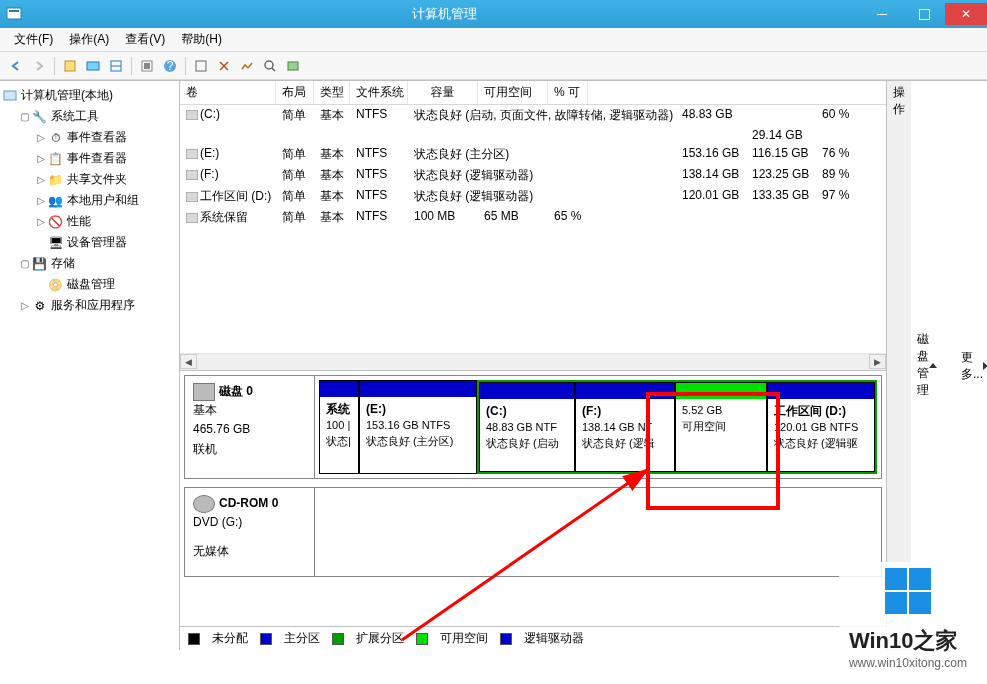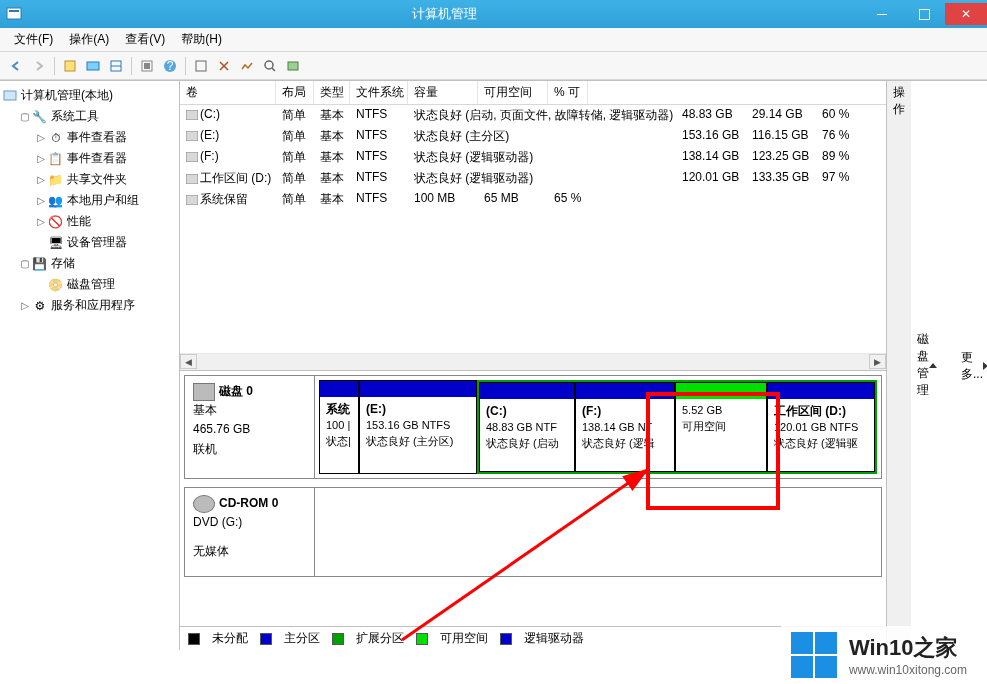--- a/index.html
+++ b/index.html
@@ -60,21 +60,21 @@
 .legend .sw { width: 12px; height: 12px; border: 1px solid #555; display: inline-block; }
 .legend span { margin-right: 6px; }
 
 .actions { width: 100px; display: flex; flex-direction: row; }
 .actions .ahead { background: #f0f0f0; padding: 3px 6px; border-bottom: 1px solid #d0d0d0; font-weight: normal; }
 .actions .asection { padding: 4px 6px; display: flex; justify-content: space-between; align-items: center; border-bottom: 1px solid #e8e8e8; }
 .actions .amore { padding: 4px 18px; display: flex; justify-content: space-between; align-items: center; }
 .tri { width: 0; height: 0; border-top: 4px solid transparent; border-bottom: 4px solid transparent; border-left: 5px solid #333; }
 .triup { width: 0; height: 0; border-left: 4px solid transparent; border-right: 4px solid transparent; border-bottom: 5px solid #333; }
 
-.watermark { position: absolute; right: 10px; bottom: 0; display: flex; align-items: center; gap: 12px; background: rgba(255,255,255,0.85); padding: 6px 10px; z-index: 50; }
+.watermark { position: absolute; right: 10px; bottom: 8px; display: flex; align-items: center; gap: 12px; background: rgba(255,255,255,0.85); padding: 6px 10px; z-index: 50; flex-direction: column; }
 .wmlogo { width: 46px; height: 46px; display: grid; grid-template: 1fr 1fr / 1fr 1fr; gap: 2px; }
 .wmlogo div { background: #1a8fe3; }
 .wmtext .big { font-size: 22px; font-weight: bold; color: #222; }
 .wmtext .small { font-size: 12px; color: #666; }
 </style>
 </head>
 <body>
 
 <div class="titlebar">
   <span class="icon">
@@ -238,35 +238,35 @@
   </div>
 
   <div class="center">
 
     <div class="listwrap">
       <div class="lhead" id="lhead">
           <div class="col" style="width: 96px;">卷</div>
           <div class="col" style="width: 38px;">布局</div>
           <div class="col" style="width: 36px;">类型</div>
           <div class="col" style="width: 58px;">文件系统</div>
-          <div class="col" style="width: 70px;">容量</div>
+          <div class="col" style="width: 70px; text-align: center;">容量</div>
           <div class="col" style="width: 70px;">可用空间</div>
           <div class="col" style="width: 40px;">% 可</div>
         </div>
       <div class="lbody" id="lbody">
           <div class="lrow">
             <div class="cell" style="width: 96px;"><span><svg width="12" height="10" style="vertical-align:middle;margin-right:2px;">
                   <rect width="12" height="10" rx="1" fill="#d8d8d8" stroke="#888"></rect>
                 </svg></span><span>(C:)</span></div>
             <div class="cell" style="width: 38px;">简单</div>
             <div class="cell" style="width: 36px;">基本</div>
             <div class="cell" style="width: 58px;">NTFS</div>
             <div class="cell" style="width: 268px;">状态良好 (启动, 页面文件, 故障转储, 逻辑驱动器)</div>
             <div class="cell" style="width: 70px;">48.83 GB</div>
-            <div class="cell" style="width: 70px;">29.14 GB</div>
+            <div class="cell" style="width: 70px; margin-top: 21px;">29.14 GB</div>
             <div class="cell" style="width: 40px;">60 %</div>
           </div>
           <div class="lrow">
             <div class="cell" style="width: 96px;"><span><svg width="12" height="10" style="vertical-align:middle;margin-right:2px;">
                   <rect width="12" height="10" rx="1" fill="#d8d8d8" stroke="#888"></rect>
                 </svg></span><span>(E:)</span></div>
             <div class="cell" style="width: 38px;">简单</div>
             <div class="cell" style="width: 36px;">基本</div>
             <div class="cell" style="width: 58px;">NTFS</div>
             <div class="cell" style="width: 268px;">状态良好 (主分区)</div>

